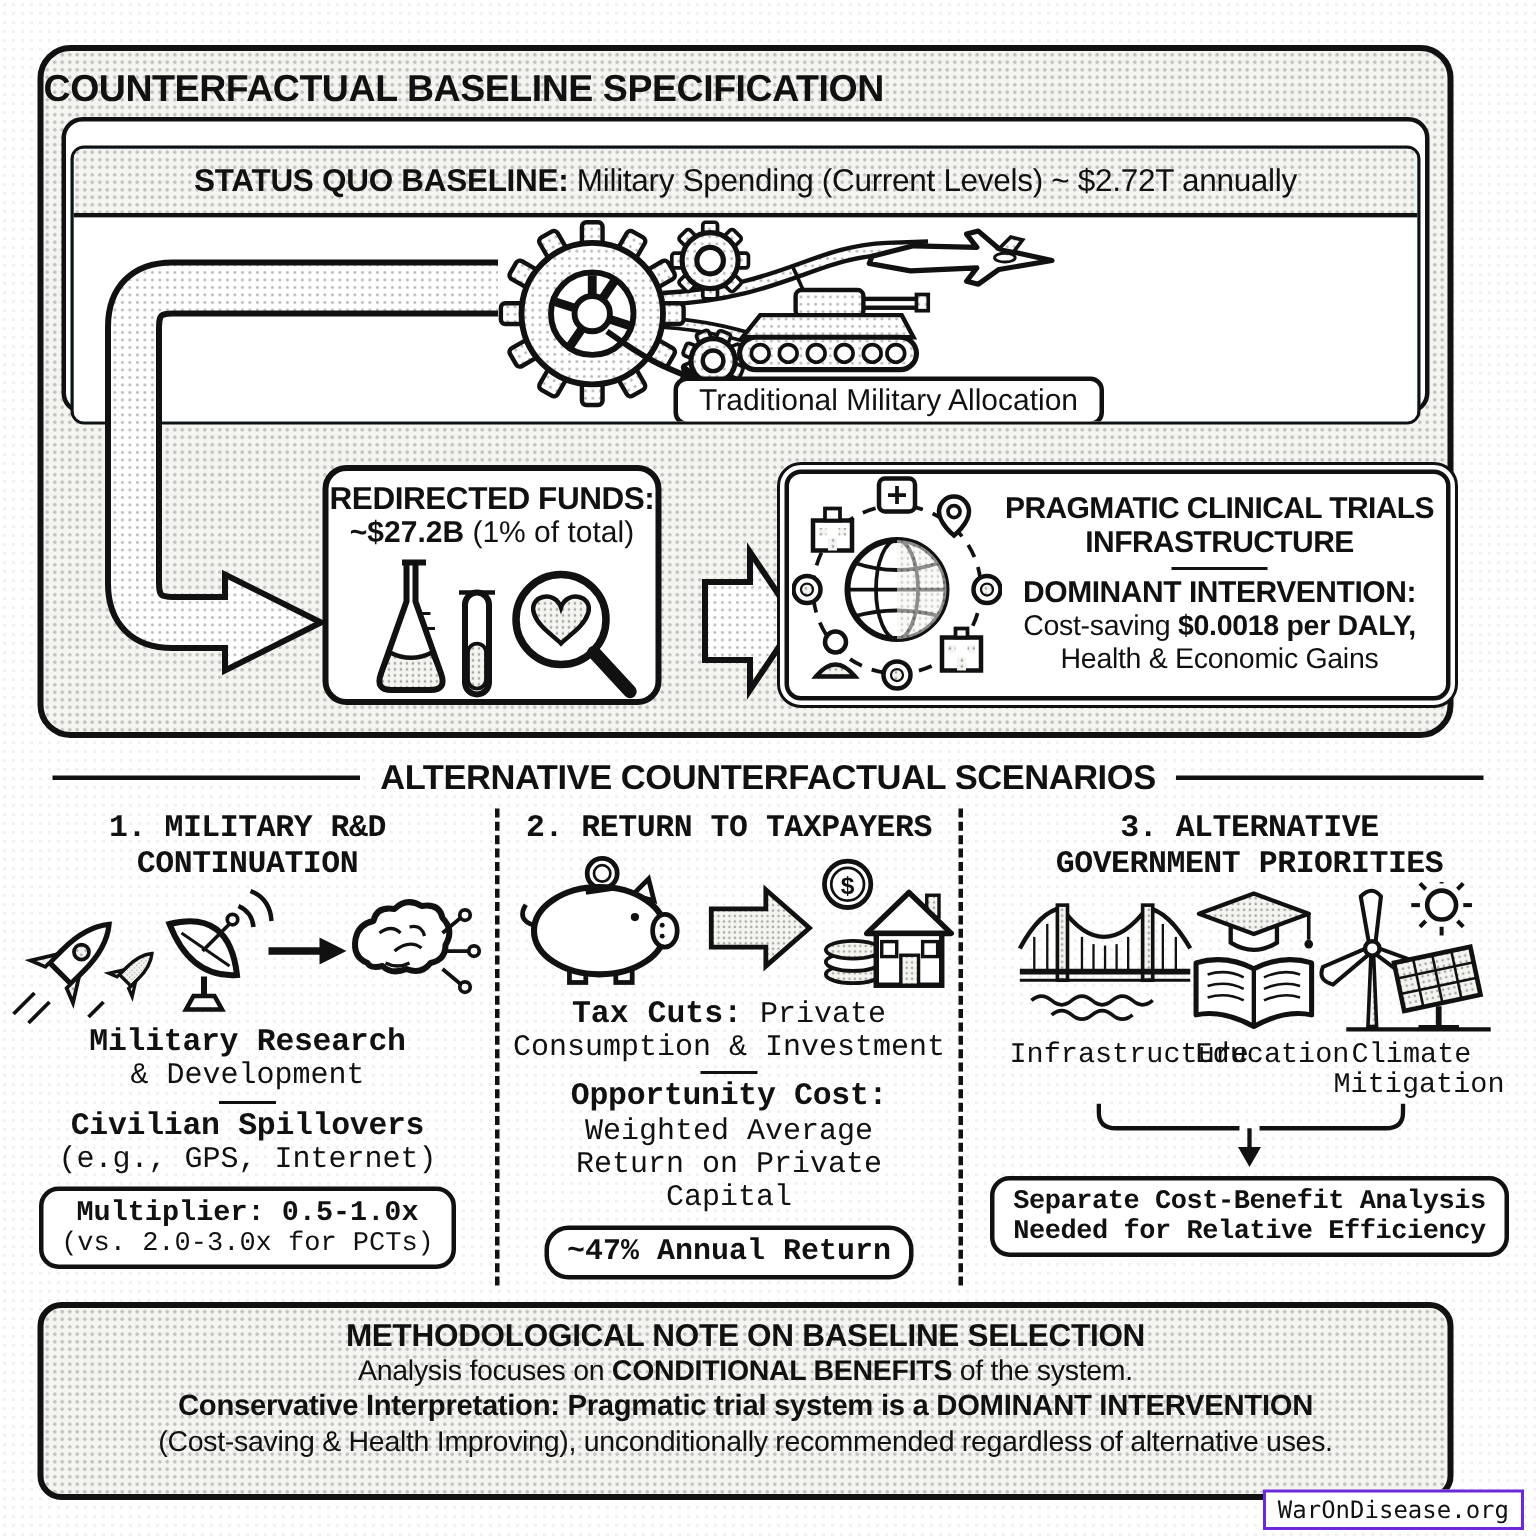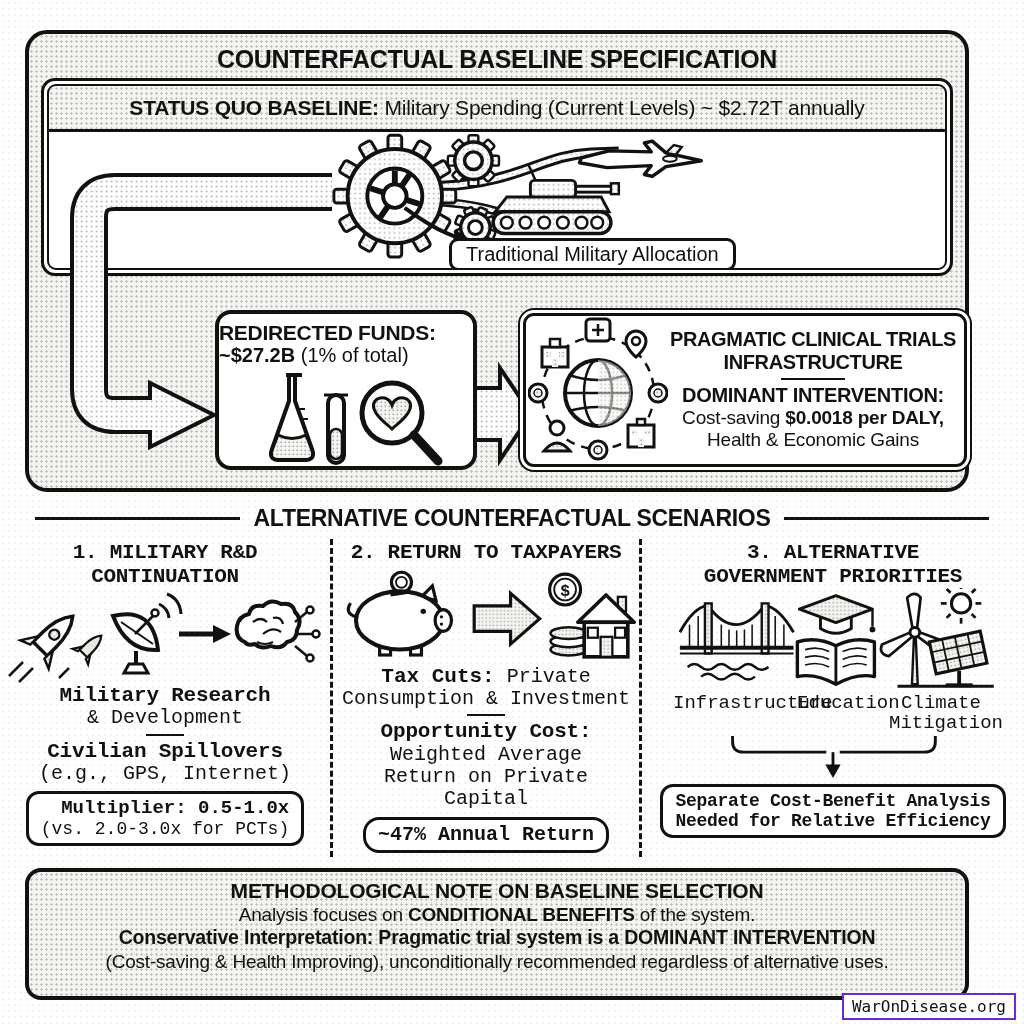--- a/index.html
+++ b/index.html
@@ -19,45 +19,45 @@
     background-size: 5px 5px;
   }
   .b { font-weight: bold; }
 
   
   #top-box {
     position:absolute; left:25px; top:30px; width:944px; height:462px;
     border:4px solid #111; border-radius:22px; z-index:1;
   }
   #main-title {
-    text-align:center; margin-top:11px; font-size:25px; font-weight:bold;
+    margin-top:11px; font-size:25px; font-weight:bold;
     letter-spacing:-0.3px;
   }
   
   #status-box {
     position:absolute; left:12px; top:44px; right:12px; height:198px;
     background:#fff; border:3px solid #111; border-radius:14px; padding:3px;
   }
-  #status-inner { border:2px solid #111; border-radius:9px; height:100%; overflow:hidden; position:relative; background:#0c4a6e; }
+  #status-inner { border:2px solid #111; border-radius:9px; height:100%; overflow:hidden; position:relative; background:#0c4a6e;margin-top:13px; }
   #status-header {
     border-bottom:3px solid #111; text-align:center; padding:10px 0 9px 0;
     font-size:21px; letter-spacing:-0.2px;
   }
   #status-illustration { position:relative; height:159px; background:#fff; }
   #allocation-label {
     position:absolute; left:400px; top:106px; background:#fff;
     border:3px solid #111; border-radius:9px; padding:2px 14px;
     font-size:20px; white-space:nowrap; z-index:6;
   }
 
   
   #redirected-box {
-    position:absolute; left:215px; top:310px; width:262px; height:160px;
+    position:absolute; left:215px; top:310px; width:226px; height:160px;
     background:#fff; border:4px solid #111; border-radius:16px; z-index:10;
-    text-align:left; padding-top:7px;
+    text-align:center; padding-top:7px;
   }
   #redirected-title { font-size:21px; font-weight:bold; letter-spacing:-0.3px; line-height:1.1; }
   #redirected-amount { font-size:20px; line-height:1.15; }
   #pragmatic-box {
     position:absolute; left:518px; top:308px; width:454px; height:164px;
     background:#fff; border:2px solid #111; border-radius:16px; padding:3px; z-index:10;
   }
   #pragmatic-inner {
     border:3px solid #111; border-radius:11px; height:100%;
     display:flex; align-items:center; background:#fff; padding:2px 6px 2px 2px;
@@ -77,21 +77,21 @@
   #scn-cols { display:flex; margin-top:7px; height:318px;font-family:Liberation Mono, monospace; }
   .col { display:flex; flex-direction:column; align-items:center; }
   #col1 { width:330px; padding-top:2px; }
   #col2 { width:312px; border-left:3px dashed #111; border-right:3px dashed #111; padding-top:2px; }
   #col3 { flex:1; padding-top:2px; }
   .col-heading { font-size:21px; font-weight:bold; text-align:center; line-height:1.12; letter-spacing:-0.3px; }
   .col-label-b { font-size:21px; font-weight:bold; text-align:center; line-height:1.1; letter-spacing:-0.2px; }
   .col-label { font-size:20px; text-align:center; line-height:1.12; }
   .badge {
     border:3px solid #111; border-radius:13px; background:#fff;
-    padding:4px 12px; text-align:right; margin-top:6px;
+    padding:4px 12px; text-align:center; margin-top:6px;
   }
   .badge-b { font-size:19px; font-weight:bold; line-height:1.12; }
   .badge-r { font-size:18px; line-height:1.12; }
   #col3-labels { display:flex; width:320px; margin-top:2px; align-items:flex-start; }
   #col3-labels span { font-size:19px; text-align:center; line-height:1.05; }
 
   
   #note-box {
     position:absolute; left:25px; top:868px; width:944px; height:132px;
     border:4px solid #111; border-radius:16px; z-index:2;

